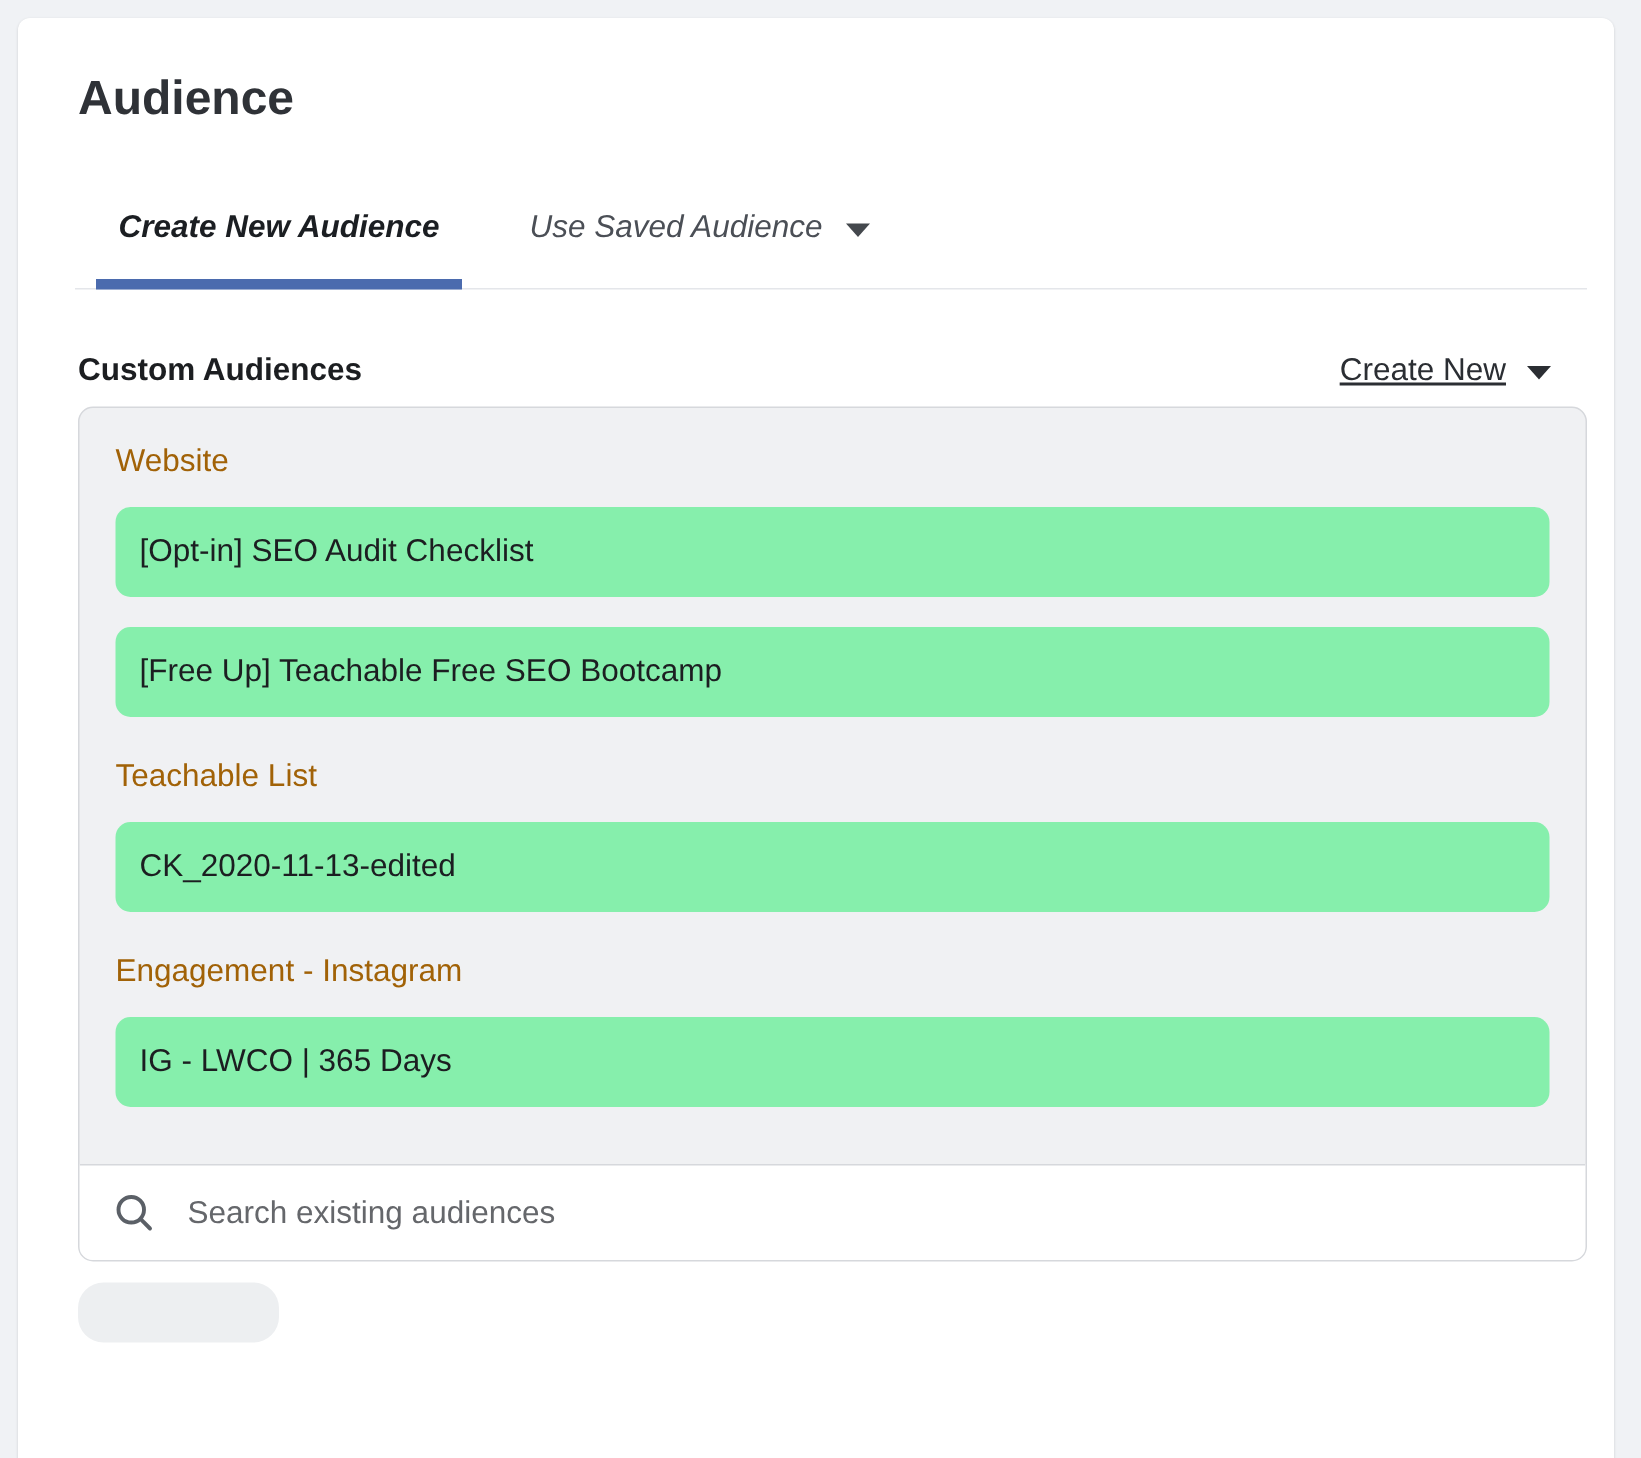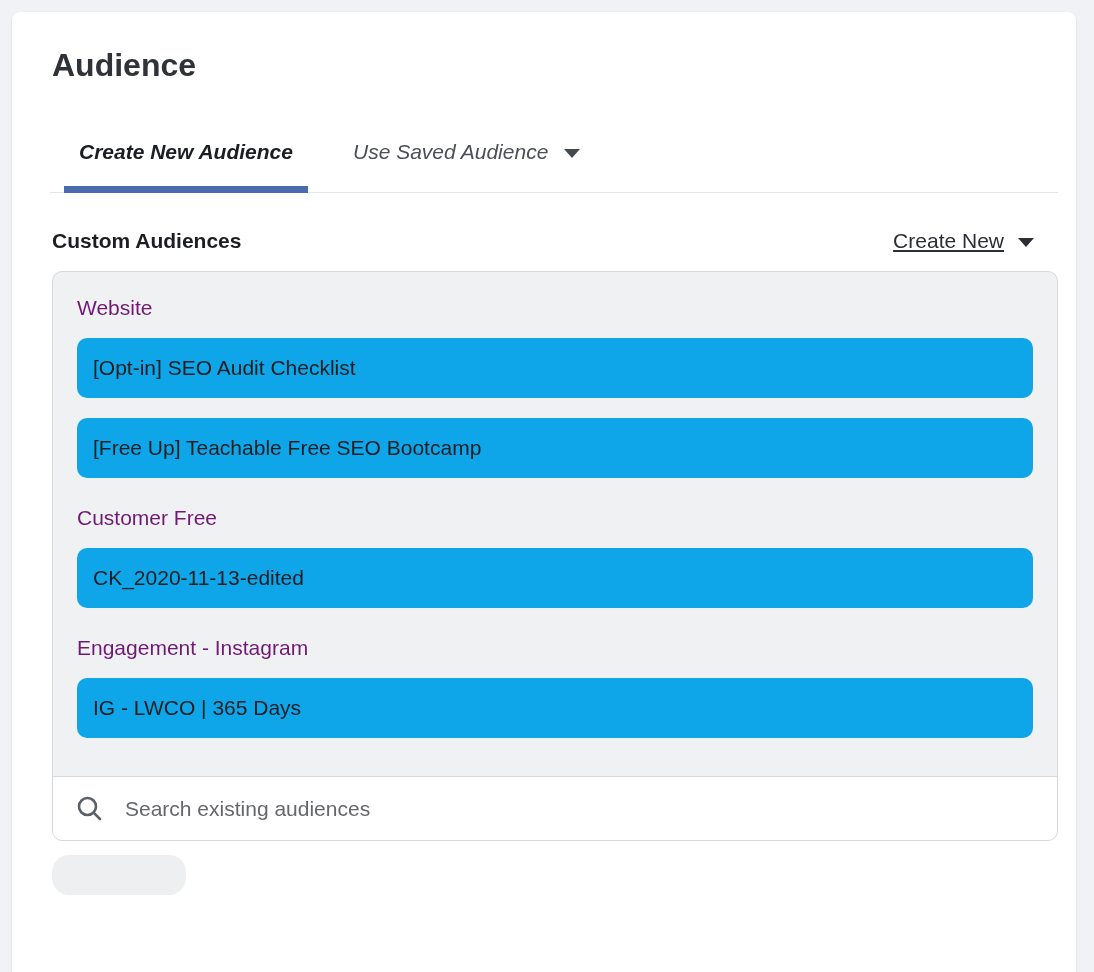--- a/index.html
+++ b/index.html
@@ -77,21 +77,21 @@
     width:0;height:0;
     border-left:8px solid transparent;
     border-right:8px solid transparent;
     border-top:9px solid #44484d;
     align-self:center;
     margin-top:2px;
   }
   .section-head{
     display:flex;
     justify-content:space-between;
-    align-items:flex-start;
+    align-items:flex-end;
     margin-top:36px;
     width:1006px;
     height:30px;
   }
   .section-title{
     font-size:21px;
     font-weight:700;
     color:#1c1e21;
   }
   .create-new{
@@ -115,29 +115,29 @@
     border-radius:10px;
     overflow:hidden;
     background:var(--panel-bg);
   }
   .list{
     padding:22px 24px 18px 24px;
   }
   .group-label{
     font-size:21px;
     line-height:28px;
-    color:#701a75;
+    color:#a16207;
     margin-bottom:16px;
   }
   .group + .group .group-label{
     margin-top:26px;
   }
   .audience-item{
     height:60px;
-    background:#0ea5e9;
+    background:#86efac;
     border-radius:10px;
     display:flex;
     align-items:center;
     padding:16px 16px;
     font-size:21px;
     color:#1c1e21;
     margin-bottom:20px;
     cursor:pointer;
   }
   .searchbar{
@@ -205,21 +205,21 @@
         <div class="group-label">Website</div>
         <div class="audience-item">
           <span>[Opt-in] SEO Audit Checklist</span>
         </div>
         <div class="audience-item">
           <span>[Free Up] Teachable Free SEO Bootcamp</span>
         </div>
       </div>
 
       <div class="group">
-        <div class="group-label">Customer Free</div>
+        <div class="group-label">Teachable List</div>
         <div class="audience-item">
           <span>CK_2020-11-13-edited</span>
         </div>
       </div>
 
       <div class="group">
         <div class="group-label">Engagement - Instagram</div>
         <div class="audience-item">
           <span>IG - LWCO | 365 Days</span>
         </div>

